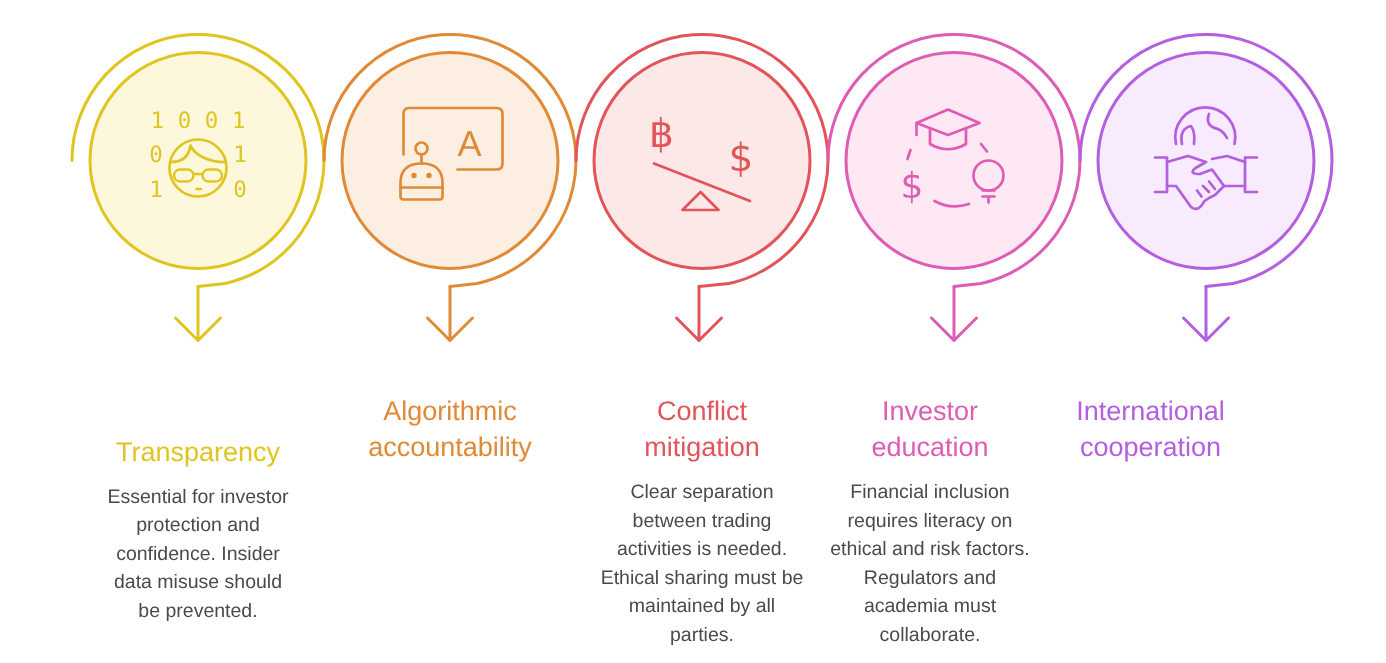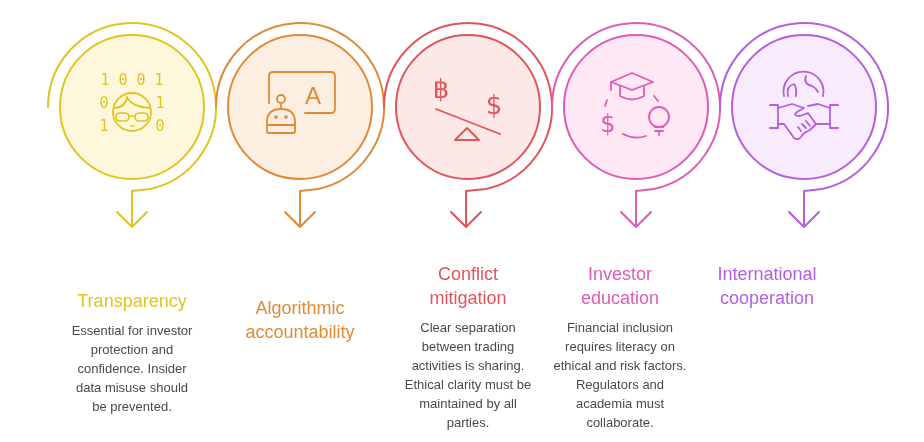--- a/index.html
+++ b/index.html
@@ -96,26 +96,26 @@
     </g>
   </g>
 </svg>
 
 <div class="step-text" style="left:47px;">
   <div class="step-title" style="color:#e0c420;margin-top:27px;">Transparency</div>
   <p class="step-desc" style="padding:0 22px;">Essential for investor protection and confidence. Insider data misuse should be prevented.</p>
 </div>
 
 <div class="step-text" style="left:215px;">
-  <div class="step-title" style="color:#e08a36;margin-top:34px;">Algorithmic accountability</div>
+  <div class="step-title" style="color:#e08a36;">Algorithmic accountability</div>
 </div>
 
 <div class="step-text" style="left:383px;">
   <div class="step-title" style="color:#e2545a; padding:0 40px;">Conflict mitigation</div>
-  <p class="step-desc" style="padding:0 14px;">Clear separation between trading activities is sharing. Ethical clarity must be maintained by all parties.</p>
+  <p class="step-desc" style="padding:0 14px;">Clear separation between trading activities is needed. Ethical sharing must be maintained by all parties.</p>
 </div>
 
 <div class="step-text" style="left:535px;">
   <div class="step-title" style="color:#de5cb4; padding:0 40px;">Investor education</div>
   <p class="step-desc" style="padding:0 14px;">Financial inclusion requires literacy on ethical and risk factors. Regulators and academia must collaborate.</p>
 </div>
 
 <div class="step-text" style="left:682px;">
   <div class="step-title" style="color:#b45ee0; padding:0 10px;">International cooperation</div>
 </div>

